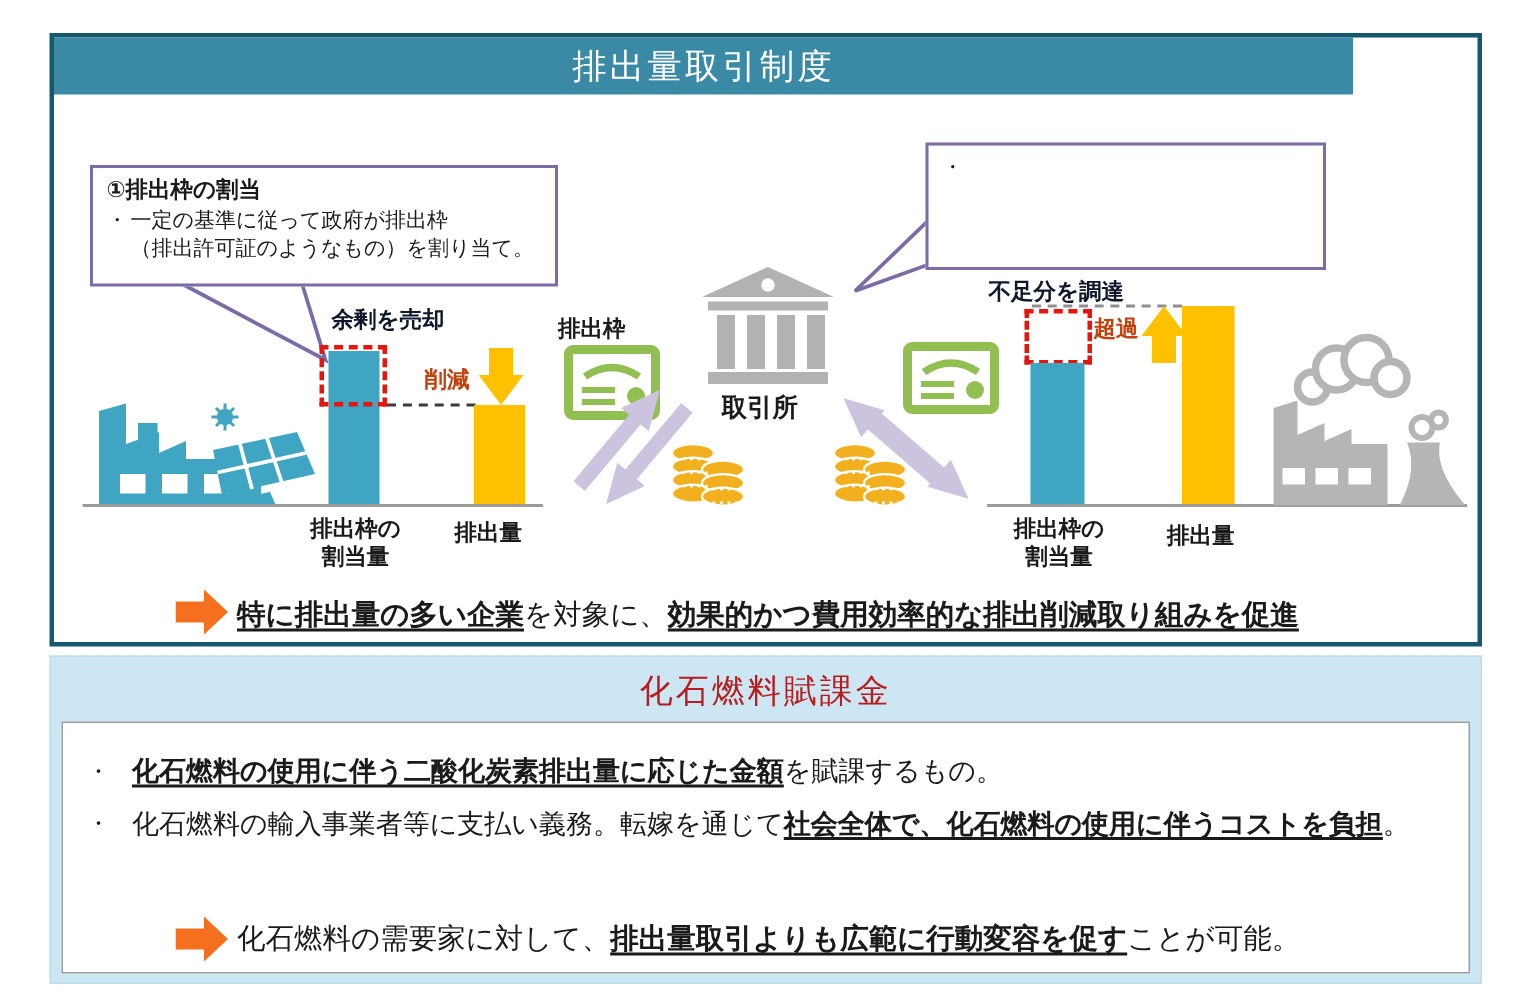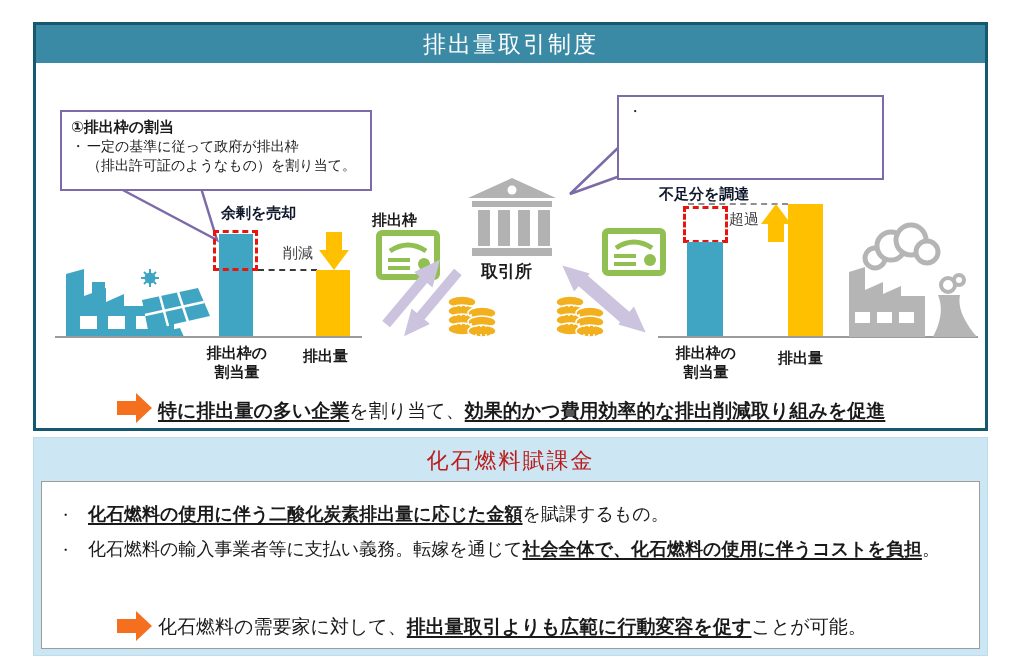--- a/index.html
+++ b/index.html
@@ -4,28 +4,28 @@
 <style>
   html,body{margin:0;padding:0;background:#fff;}
   body{width:1024px;height:671px;position:relative;overflow:hidden;
        font-family:"Liberation Sans","DejaVu Sans",sans-serif;color:#1a1a1a;}
   .abs{position:absolute;}
   .prel{white-space:pre-line;}
   .ctr{text-align:center;}
   .bu{font-weight:bold;text-decoration:underline;text-decoration-thickness:2px;text-underline-offset:3px;}
   
   #sec1-border{left:33px;top:22px;width:955px;height:409px;border:3px solid #16586D;box-sizing:border-box;background:#fff;}
-  #sec1-header{left:36px;top:25px;width:949px;height:38px;background:#3A8AA6;color:#fff;
+  #sec1-header{left:36px;top:25px;width:866px;height:38px;background:#3A8AA6;color:#fff;
                font-size:23px;line-height:38px;letter-spacing:2px;}
   .callout{border:2.5px solid #7D6BA8;background:#fff;box-sizing:border-box;padding:5px 9px 4px 9px;}
   .callout .ct{font-weight:bold;font-size:15px;line-height:20px;}
   .callout .cb{display:flex;font-size:14px;line-height:19px;}
   .callout .cb .dot{width:16px;flex:none;}
   .redtxt{color:#0f172a;font-weight:bold;font-size:15px;}
-  .graytxt{color:#404040;font-weight:normal;font-size:15px;}
+  .graytxt{color:#c2410c;font-weight:bold;font-size:15px;}
   .barlabel{font-weight:bold;font-size:15px;line-height:19px;}
   .dash-black{border-top:2px dashed #3a3a3a;height:0;}
   .dash-gray{border-top:2px dashed #8F8F8F;height:0;}
   .redbox{border:3px dashed #E8150C;box-sizing:border-box;}
   .ground{border-top:2px solid #9B9B9B;height:0;}
   .tealbar{background:#3FA5C3;}
   .goldbar{background:#FFC000;}
   
   .sumtxt{font-size:19px;line-height:30px;}
   
@@ -211,21 +211,21 @@
     <circle cx="103" cy="63" r="7"></circle>
     <circle cx="114" cy="58" r="5"></circle>
   </g>
   <path d="M88,115 C98,96 97,83 93,73 L115,73 C113,83 116,96 132,115 Z" fill="#B5B5B5"></path>
 </svg>
 
 <svg class="abs" style="left:117px;top:392px;" width="36" height="32">
   <polygon points="0,9 19,9 19,1 35,16 19,31 19,23 0,23" fill="#F4701F"></polygon>
 </svg>
 <div class="abs sumtxt" style="left:158px;top:396px;width:820px;">
-  <span class="bu">特に排出量の多い企業</span><span>を割り当て、</span><span class="bu">効果的かつ費用効率的な排出削減取り組みを促進</span>
+  <span class="bu">特に排出量の多い企業</span><span>を対象に、</span><span class="bu">効果的かつ費用効率的な排出削減取り組みを促進</span>
 </div>
 
 <div id="sec2-bg" class="abs"></div>
 <div id="sec2-title" class="abs ctr">化石燃料賦課金</div>
 <div id="sec2-inner" class="abs"></div>
 
 <div class="abs bullet-line" style="left:58px;top:501px;width:905px;">
   <span class="bchar">・</span>
   <div class="btext">
     <span class="bu">化石燃料の使用に伴う二酸化炭素排出量に応じた金額</span><span>を賦課するもの。</span>

